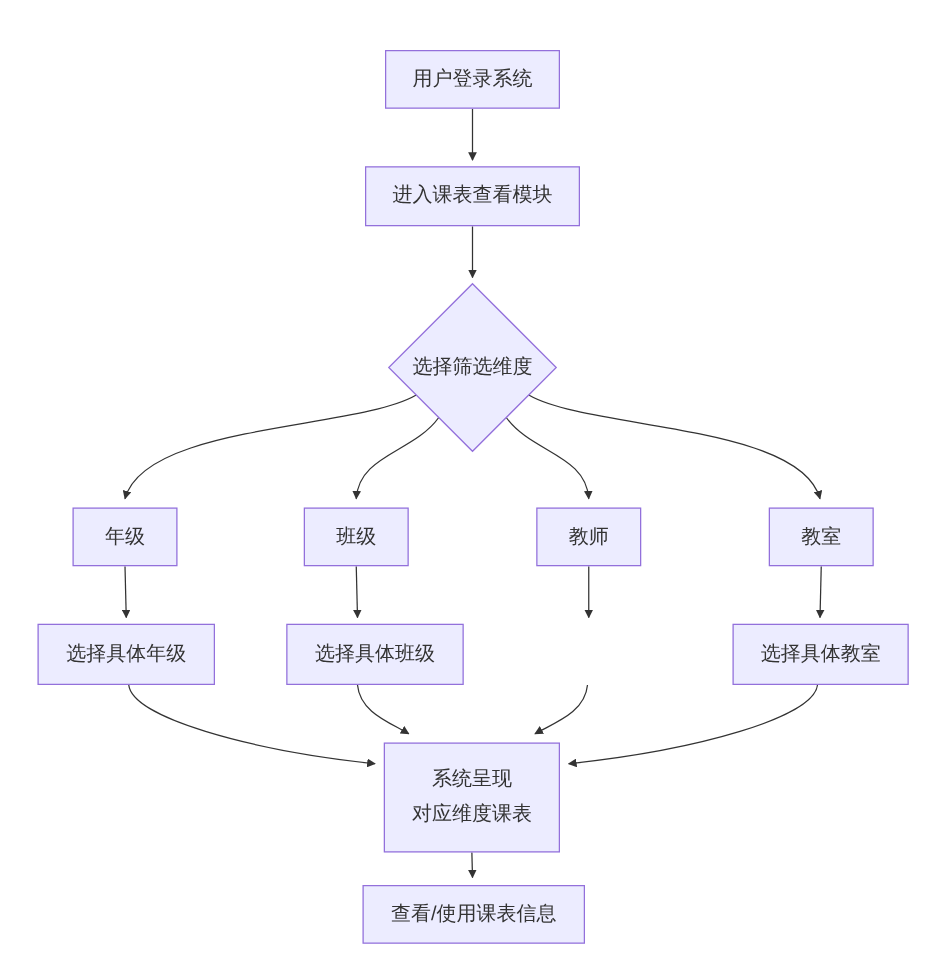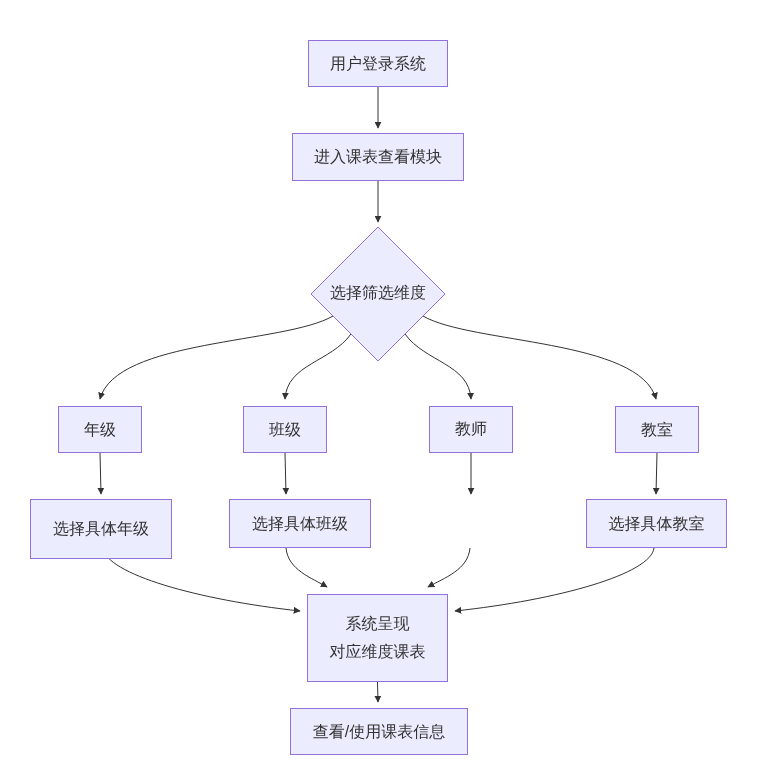--- a/index.html
+++ b/index.html
@@ -99,29 +99,29 @@
   </div>
 
   <div class="node" style="left:58px; top:394px; width:84px; height:47px;">
     <span>年级</span>
   </div>
 
   <div class="node" style="left:243px; top:394px; width:84px; height:47px;">
     <span>班级</span>
   </div>
 
-  <div class="node" style="left:429px; top:394px; width:84px; height:47px;font-family:Liberation Mono, monospace;">
+  <div class="node" style="left:429px; top:394px; width:84px; height:47px;">
     <span>教师</span>
   </div>
 
   <div class="node" style="left:615px; top:394px; width:84px; height:47px;">
     <span>教室</span>
   </div>
 
-  <div class="node" style="left:30px; top:487px; width:142px; height:60px;">
+  <div class="node" style="left:30px; top:487px; width:142px; height:49px;">
     <span>选择具体年级</span>
   </div>
 
   <div class="node" style="left:229px; top:487px; width:142px; height:49px;">
     <span>选择具体班级</span>
   </div>
 
 
   <div class="node" style="left:586px; top:487px; width:141px; height:49px;">
     <span>选择具体教室</span>

